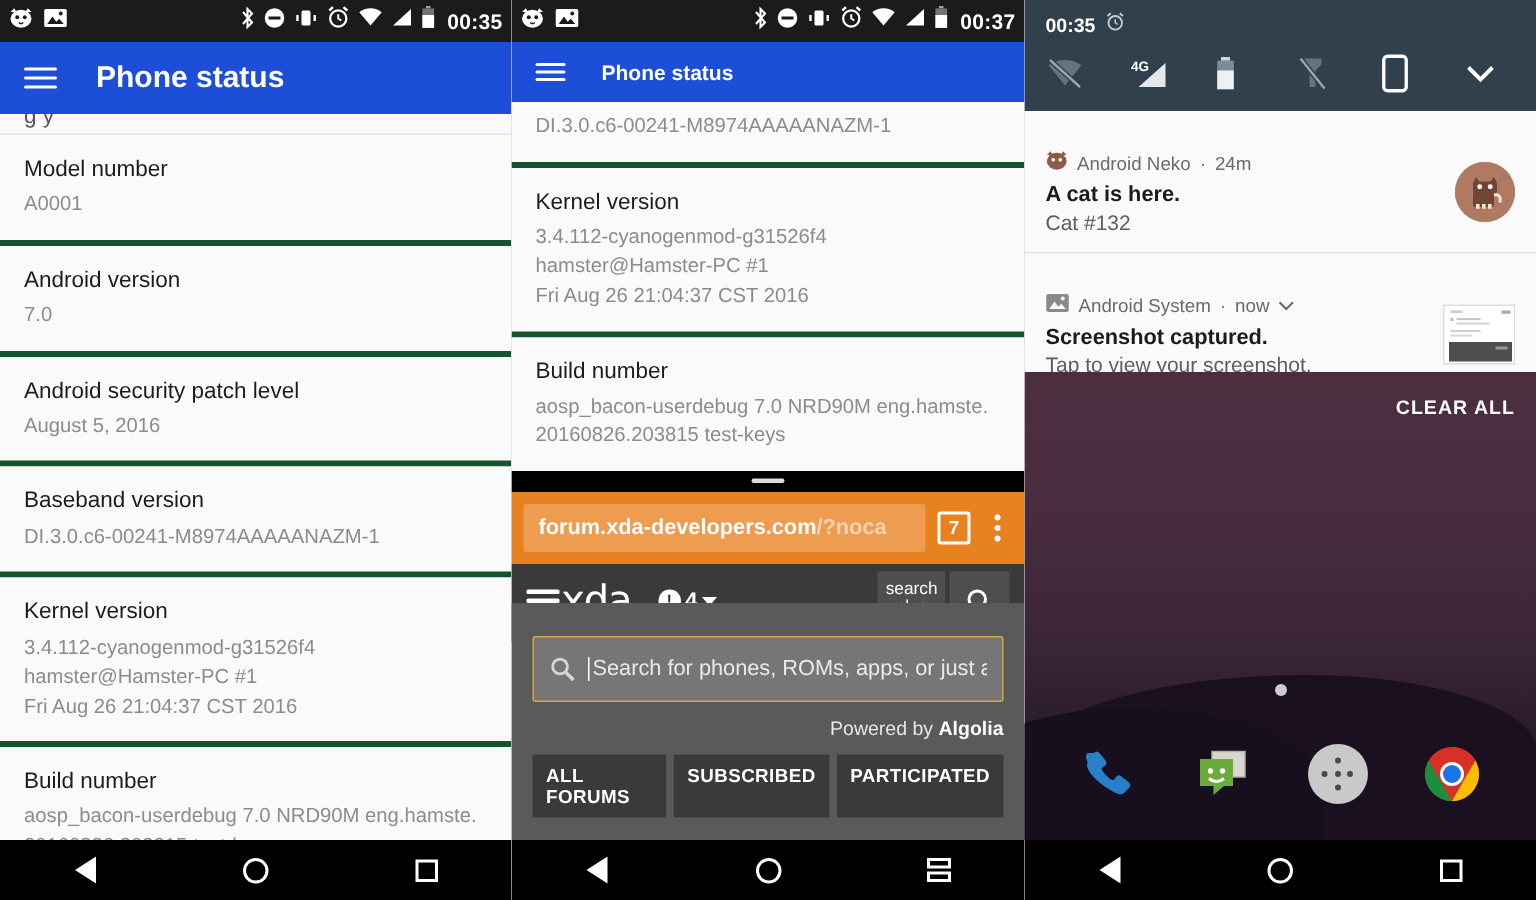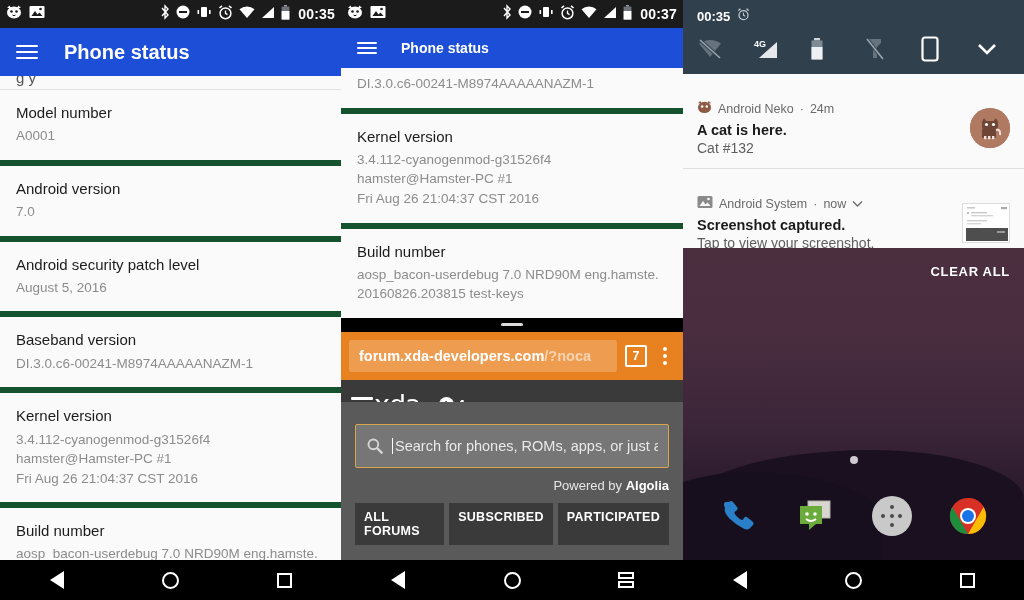--- a/index.html
+++ b/index.html
@@ -31,21 +31,21 @@
   .p2 .appbar { height: 40px; padding: 0 16px; }
   .hamburger { width: 22px; display: flex; flex-direction: column; gap: 4px; cursor: pointer; }
   .p2 .hamburger { gap: 3px; width: 20px; }
   .hamburger i { display: block; height: 2px; background: #fff; border-radius: 1px; }
   .appbar-title { color: #fff; font-weight: bold; }
   .p1 .appbar-title { font-size: 20px; margin-left: 26px; }
   .p2 .appbar-title { font-size: 14px; margin-left: 24px; }
 
   
   .list { background: #fafafa; }
-  .row { padding: 13px 16px 14px 16px; border-bottom: 6px solid #14532d; background: #fafafa; }
+  .row { padding: 13px 16px 14px 16px; border-bottom: 4px solid #14532d; background: #fafafa; }
   .row:last-child { border-bottom: none; }
   .row-title { font-size: 15px; color: #1c1c1c; line-height: 1.35; }
   .row-sub { font-size: 13.5px; color: #8c8c8c; line-height: 1.45; margin-top: 3px; white-space: pre-line; }
   .row-clip { height: 14px; overflow: hidden; padding: 0 16px; border-bottom: 1px solid #e3e3e3; }
   .row-clip .row-title { position: relative; top: -8px; color: #555; font-size: 15px; }
 
   
   .navbar {
     position: absolute; left: 0; bottom: 0; width: 100%; height: 40px;
     background: #000; display: flex; align-items: center; justify-content: space-around;
@@ -340,20 +340,32 @@
       <div class="xda-ham">
           <i></i>
           <i></i>
           <i></i>
         </div>
       <div class="xda-logo">xda</div>
       <div class="xda-alerts">
         <span class="bell">!</span>
         <span>4</span>
         <span class="caret-d"></span>
+      </div>
+      <div class="xda-right">
+        <div class="searchplus">
+          <div>search</div>
+          <div>plus</div>
+        </div>
+        <div class="searchbtn">
+          <svg width="20" height="20" viewBox="0 0 20 20">
+              <circle cx="8.5" cy="8.5" r="5.5" stroke="#fff" stroke-width="2" fill="none"></circle>
+              <line x1="12.8" y1="12.8" x2="18" y2="18" stroke="#fff" stroke-width="2.4"></line>
+            </svg>
+        </div>
       </div>
     </div>
 
     <div class="xdabody">
       <div class="bigsearch">
         <svg width="22" height="22" viewBox="0 0 22 22">
             <circle cx="9" cy="9" r="6" stroke="#d6d6d6" stroke-width="2.3" fill="none"></circle>
             <line x1="13.6" y1="13.6" x2="20" y2="20" stroke="#d6d6d6" stroke-width="2.8"></line>
           </svg>
         <span class="bigsearch-text">Search for phones, ROMs, apps, or just ask a que</span>

